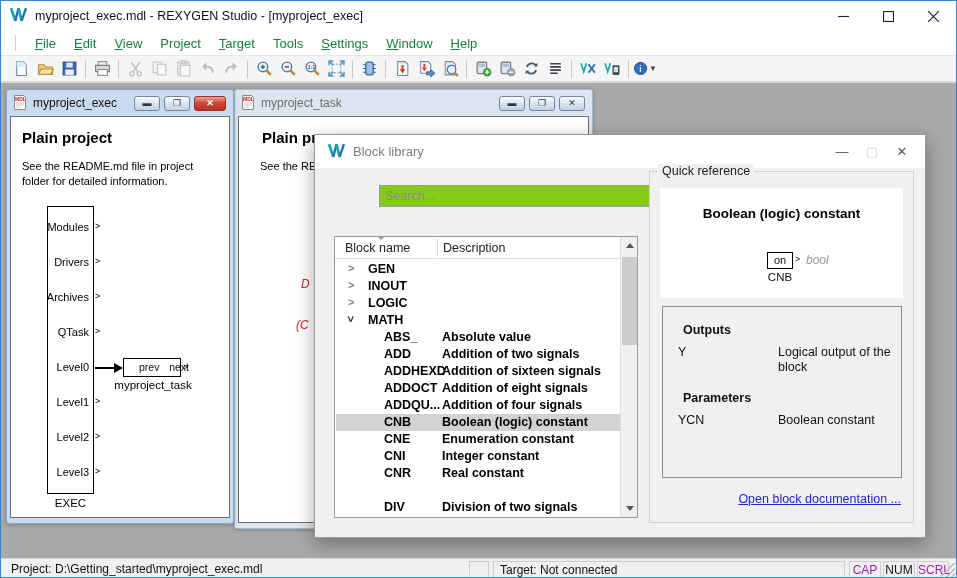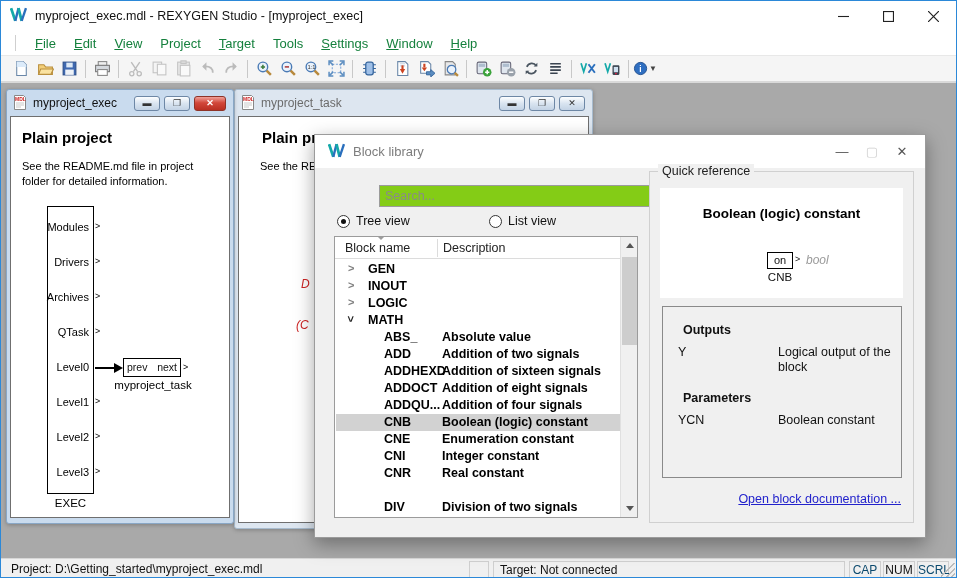--- a/index.html
+++ b/index.html
@@ -103,21 +103,21 @@
   .qr-h { position:absolute; left:20px; font-weight:bold; font-size:12.5px; }
   .qr-n { position:absolute; left:15px; font-size:12.5px; }
   .qr-d { position:absolute; left:93px; width:130px; font-size:12.5px; line-height:15px;margin-left:22px; }
   .doclink { position:absolute; right:12px; top:320px; color:#2222cc; text-decoration:underline; font-size:12.5px; }
 
   
   .statusbar { position:absolute; left:0; top:557px; width:100%; height:33px; background:#f0f0f0; border-top:1px solid #d7d7d7; font-size:12px; color:#111; }
   .sb-sec { position:absolute; top:2px; height:17px; border:1px solid #cfcfcf; padding:1px 6px; white-space:nowrap; overflow:hidden; }
   .sb-plain { border:none; }
   .keybox { position:absolute; top:2px; height:17px; width:32px; border:1px solid #cfcfcf; text-align:center; padding-top:1px; }
-  .keybox.off { color:#0c4a6e; }
+  .keybox.off { color:#a21caf; }
   .grip { position:absolute; right:1px; top:4px; width:14px; height:14px;
     background:linear-gradient(135deg, transparent 45%, #bbb 45%, #bbb 52%, transparent 52%, transparent 65%, #bbb 65%, #bbb 72%, transparent 72%, transparent 85%, #bbb 85%, #bbb 92%, transparent 92%); }
 </style>
 </head>
 <body>
 
 <div class="app">
 
   <div class="titlebar">
     <span class="logo">
@@ -395,21 +395,21 @@
         <div class="port-label" style="left:0px; top:279px; width:78px;">Level1</div>
           <span class="pmark" style="left:84px; top:279px;">&gt;</span>
         <div class="port-label" style="left:0px; top:314px; width:78px;">Level2</div>
           <span class="pmark" style="left:84px; top:314px;">&gt;</span>
         <div class="port-label" style="left:0px; top:349px; width:78px;">Level3</div>
           <span class="pmark" style="left:84px; top:349px;">&gt;</span>
         <div class="block-caption" style="left:36px; top:380px; width:47px;">EXEC</div>
 
         <div class="wire" style="left:84px; top:250px; width:20px;"></div>
         <div class="arrowhead" style="left:103px; top:246px;"></div>
-        <div class="blockrect" style="left:112px; top:241px; width:58px; height:19px;">
+        <div class="blockrect" style="left:112px; top:241px; width:58px; height:19px;padding-left:12px;">
           <div class="inner-ports">
               <span>prev</span>
               <span>next</span>
             </div>
         </div>
         <span class="pmark" style="left:172px; top:245px;">&gt;</span>
         <div class="block-caption" style="left:98px; top:262px; width:88px;">myproject_task</div>
       </div>
     </div>
 
@@ -426,30 +426,20 @@
         <span class="dtext">Block library</span>
         <div class="dbtns">
           <div class="dbtn">—</div>
           <div class="dbtn dim">▢</div>
           <div class="dbtn">✕</div>
         </div>
       </div>
 
       <input class="search" type="text" placeholder="Search..." style="">
 
-      <div class="radio-row">
-        <div class="radio sel" style="left:0;">
-            <span class="rdot"></span>
-            <span>Tree view</span>
-          </div>
-        <div class="radio" style="left:152px;">
-            <span class="rdot"></span>
-            <span>List view</span>
-          </div>
-      </div>
 
       <div class="tree">
         <div class="thead">
           <span class="sortmark"></span>
           <span class="hname">Block name</span>
           <span class="hdiv"></span>
           <span class="hdesc">Description</span>
         </div>
 
         <div class="trow" style="top:24px;">

